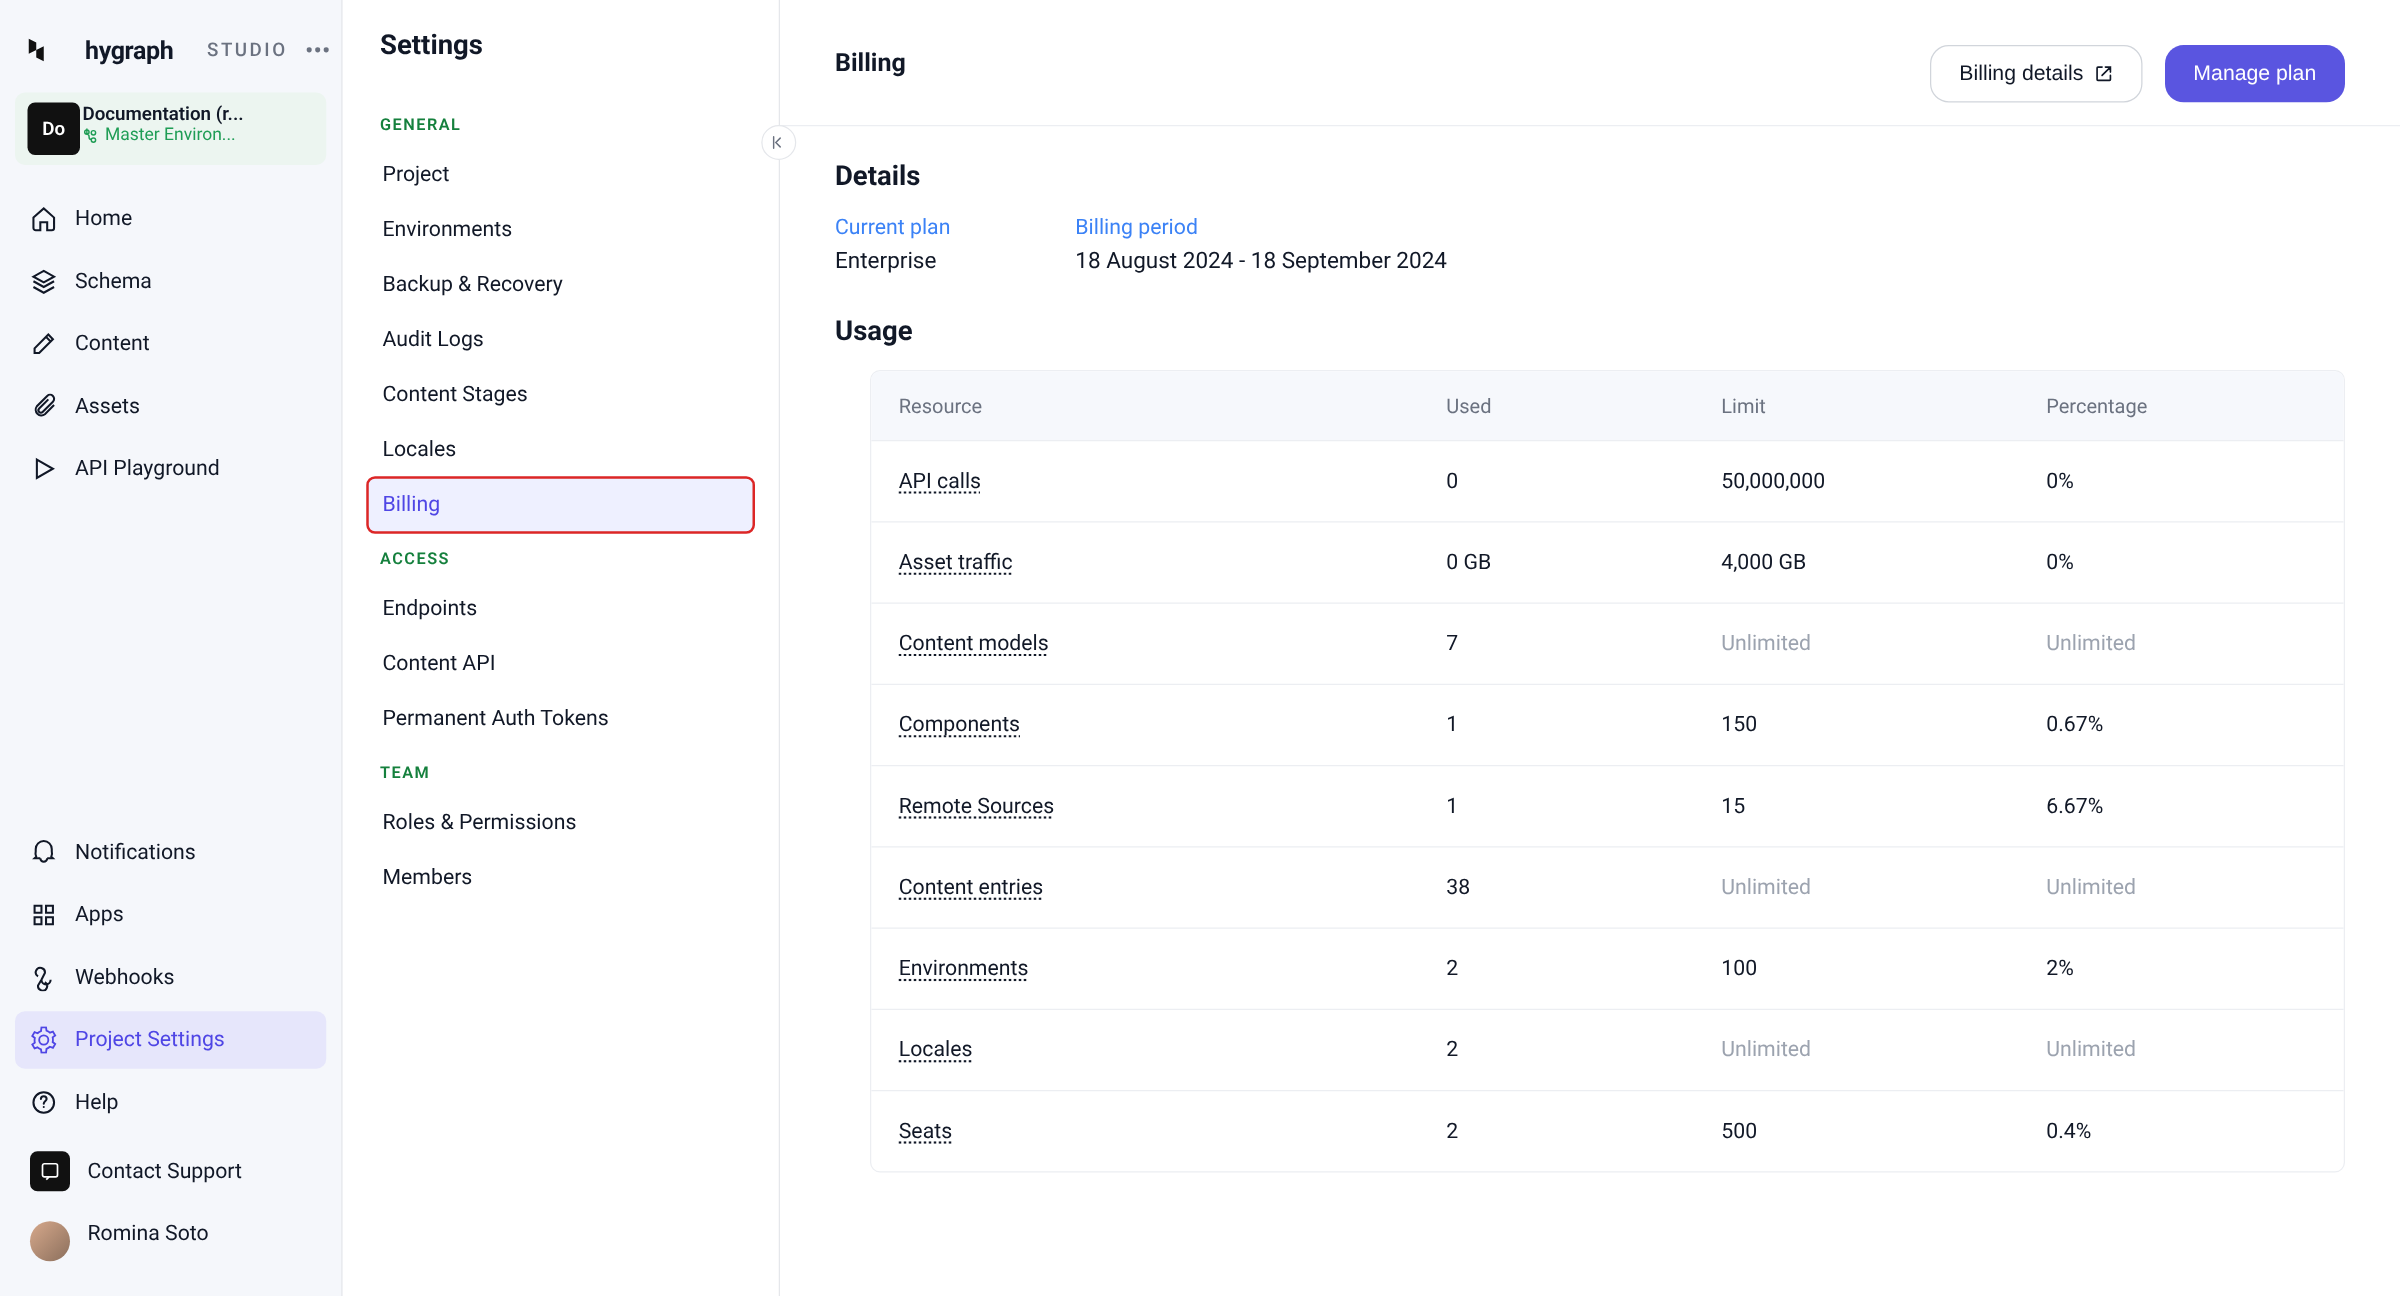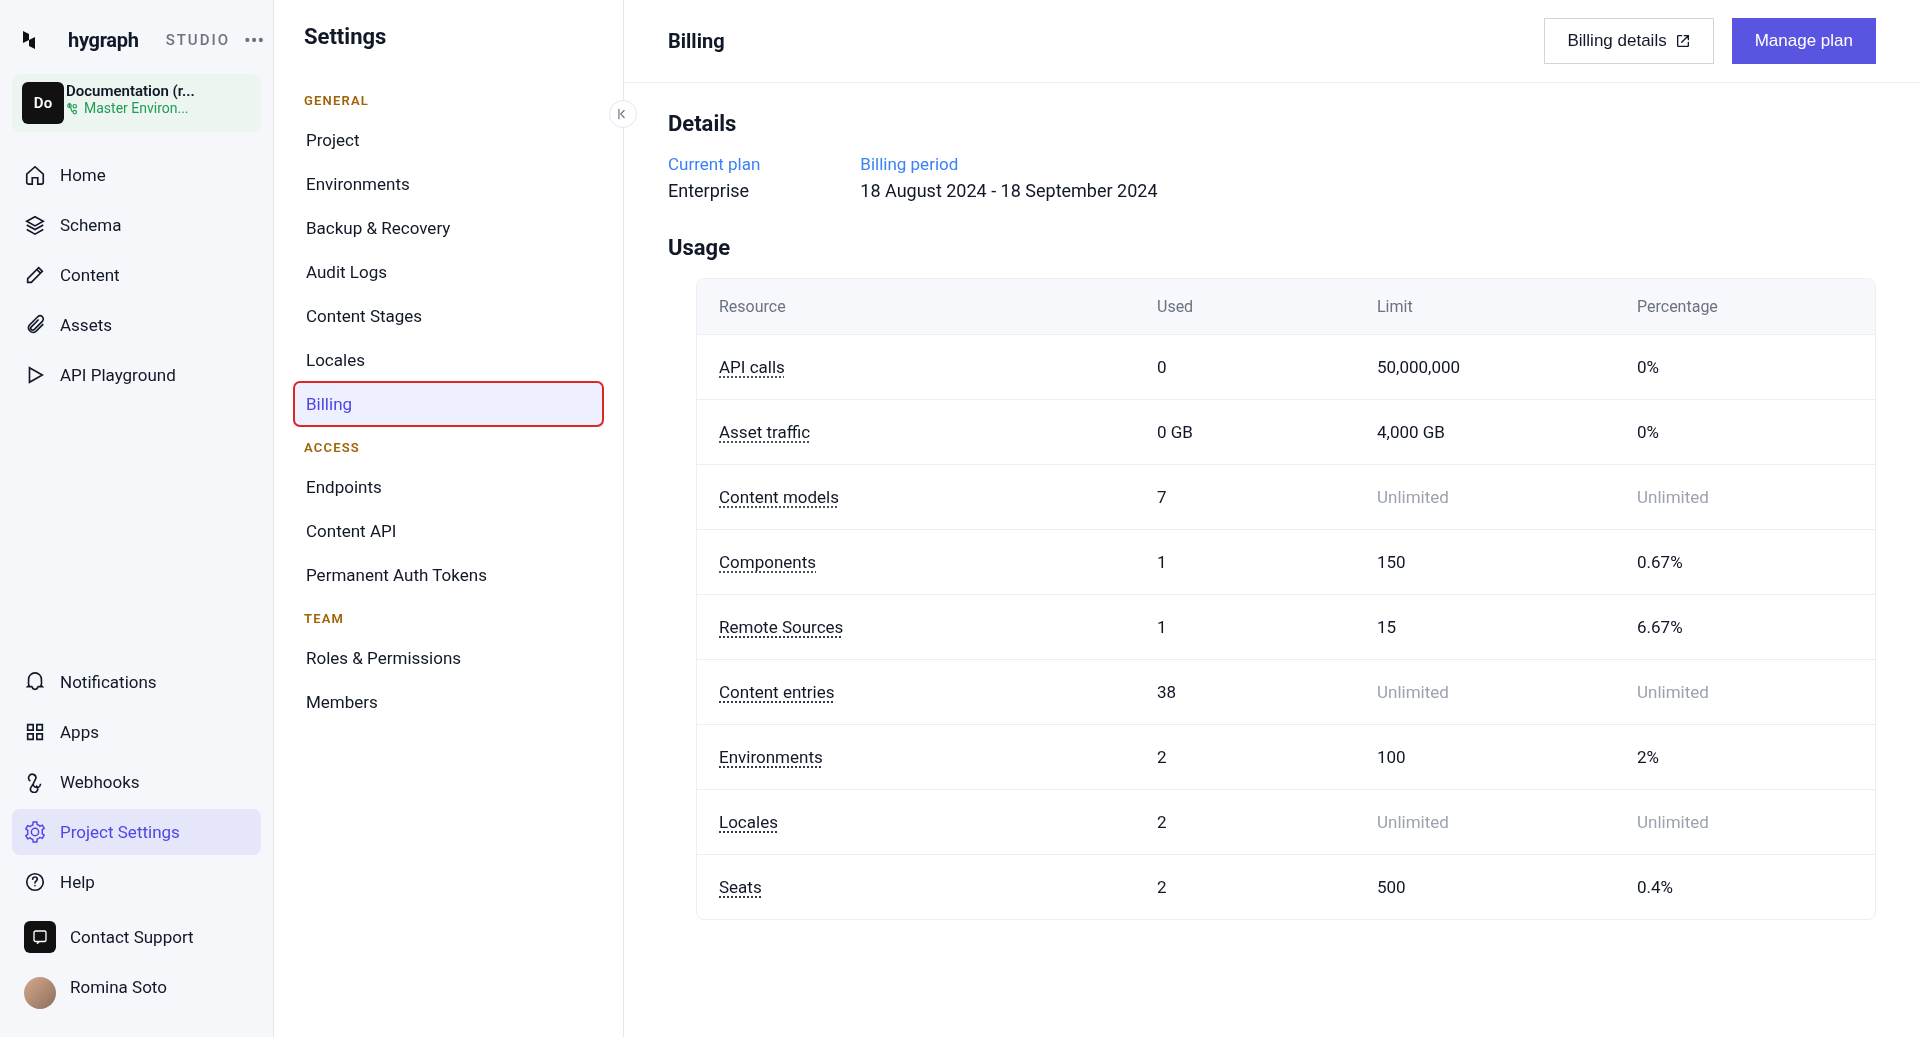--- a/index.html
+++ b/index.html
@@ -56,43 +56,43 @@
 .user-avatar-img { width:32px; height:32px; border-radius:50%; background:linear-gradient(135deg,#d7a98c,#8b6f5c); }
 .support-icn { width:32px; height:32px; border-radius:6px; background:#111; color:#fff; display:flex; align-items:center; justify-content:center; }
 
 .sidebar-settings {
   width: 350px;
   border-right: 1px solid #e5e7eb;
   padding: 24px 20px;
   position: relative;
 }
 .settings-title { font-size:22px; font-weight:700; margin-bottom:30px; padding-left:10px;}
-.settings-group-label { font-size:13px; letter-spacing:1.2px; color:#a16207; font-weight:600; padding: 14px 10px 10px 10px; }
+.settings-group-label { font-size:13px; letter-spacing:1.2px; color:#15803d; font-weight:600; padding: 14px 10px 10px 10px; }
 .settings-item {
   padding: 12px 12px; font-size:17px; color:#111827; border-radius:6px; cursor:pointer;
 }
 .settings-item.active {
   color:#4f46e5; background:#eef0ff;
   outline: 2px solid #dc2626; outline-offset:-1px;
 }
 .collapse-btn {
   position:absolute; right:-14px; top:100px; width:28px; height:28px; border-radius:50%;
   background:#fff; border:1px solid #e5e7eb; display:flex; align-items:center; justify-content:center;
   color:#6b7280; cursor:pointer; font-size:14px;
 }
 
 .main { flex:1; display:flex; flex-direction:column; overflow:hidden; }
 .main-header {
   display:flex; align-items:center; padding: 18px 44px; border-bottom:1px solid #eceef2;
 }
 .main-title { font-size:20px; font-weight:700; }
 .header-actions { margin-left:auto; display:flex; gap:18px; }
 .btn {
-  padding: 12px 22px; border-radius:0; font-size:17px; font-weight:500; cursor:pointer;
-  display:flex; align-items:center; gap:8px; border:1px solid transparent;
+  padding: 12px 22px; border-radius:15px; font-size:17px; font-weight:500; cursor:pointer;
+  display:flex; align-items:center; gap:8px; border:1px solid transparent;margin-top:18px;
 }
 .btn-outline { background:#fff; border-color:#d1d5db; color:#111827; }
 .btn-primary { background:#5a55e0; color:#fff; }
 .ext-icn { width:16px; height:16px; }
 .main-body { padding: 28px 44px; overflow:auto; }
 .section-h { font-size:22px; font-weight:700; margin-bottom:18px; }
 .details-grid { display:flex; gap:100px; margin-bottom:34px; }
 .detail-label { color:#3b82f6; font-size:17px; margin-bottom:6px; }
 .detail-value { font-size:18px; }
 .usage-table {

